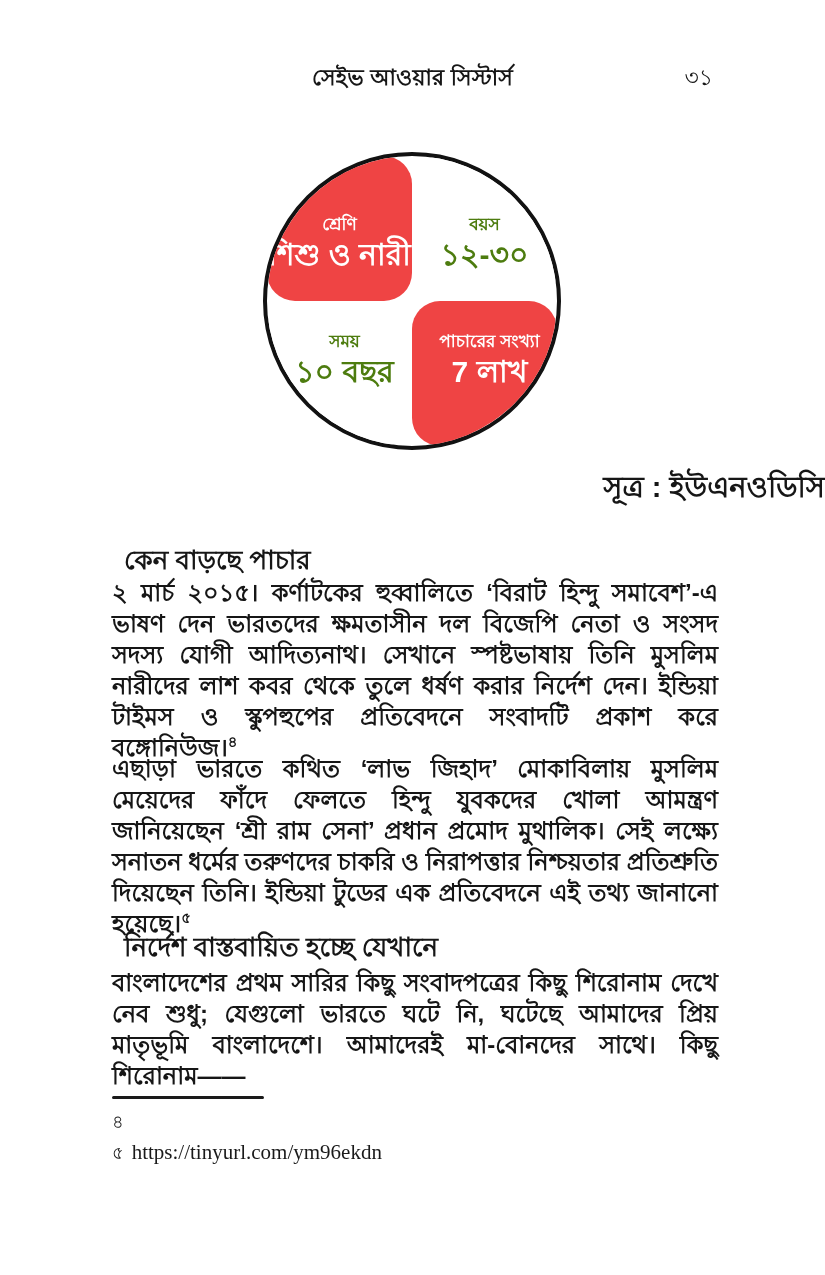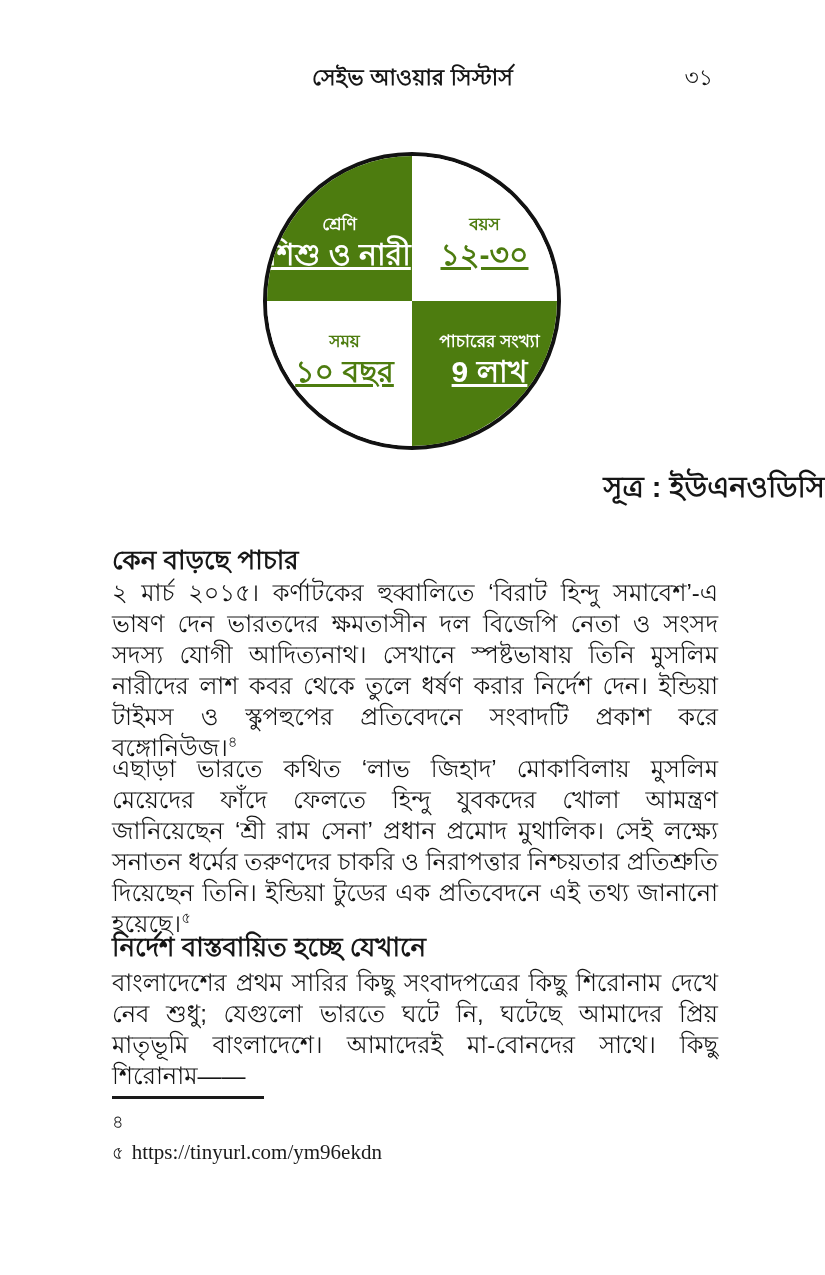--- a/index.html
+++ b/index.html
@@ -1,15 +1,15 @@
 <!DOCTYPE html>
 <html lang="bn"><head>
 <meta charset="utf-8">
 <style>
-  * { margin:0; padding:0; box-sizing:border-box; }
+  * { margin:0; padding:0; box-sizing:border-box;border-radius:28px; }
   html,body { background:#ffffff; }
   .page {
     position:relative;
     width:825px; height:1275px;
     margin:0 auto;
     background:#ffffff;
     color:#161616;
     font-family:"Liberation Sans","DejaVu Sans",sans-serif;
     overflow:hidden;
   }
@@ -37,41 +37,42 @@
     display:grid;
     grid-template-columns:1fr 1fr;
     grid-template-rows:1fr 1fr;
     background:#ffffff;
   }
   .quad {
     display:flex; flex-direction:column;
     align-items:center; justify-content:center;
     text-align:center; line-height:1.15;
   }
-  .quad.dark  { background:#4d7c0f; color:#ffffff; }
+  .quad.dark  { background:#ef4444; color:#ffffff; }
   .quad.light { background:#ffffff; color:#4d7c0f; }
   .quad.top    { padding-top:30px; }
   .quad.bottom { padding-bottom:26px; padding-left:10px; }
   .quad .q-label { font-size:17px; font-weight:600; margin-bottom:3px; }
-  .quad .q-value { font-size:30px; font-weight:800;text-decoration:underline; }
+  .quad .q-value { font-size:30px; font-weight:800; }
 
   .chart-source {
     position:absolute; top:464px; left:0; right:0;
     text-align:right;
     font-size:29px; font-weight:800;
   }
 
   
   .col { position:absolute; left:112px; width:606px; }
-  .sec-heading { font-size:26px; font-weight:700; }
+  .sec-heading { font-size:26px; font-weight:700;margin-left:12px; }
   .h1 { top:540px; }
   .h2 { top:927px; }
   .body-para {
     font-size:24px; line-height:31px;
     text-align:justify;
+    font-weight:bold;
   }
   .p1 { top:577px; }
   .p2 { top:753px; }
   .p3 { top:967px; }
   sup.fn-ref { font-size:15px; line-height:0; vertical-align:super; }
 
   
   .footnotes { position:absolute; left:112px; top:1096px; width:606px; }
   .fn-rule { width:152px; border-top:3px solid #1a1a1a; margin-bottom:8px; }
   .fn-item {
@@ -99,21 +100,21 @@
     <div class="quad light top">
       <div class="q-label">বয়স</div>
       <div class="q-value">১২-৩০</div>
     </div>
     <div class="quad light bottom">
       <div class="q-label">সময়</div>
       <div class="q-value">১০ বছর</div>
     </div>
     <div class="quad dark bottom">
       <div class="q-label">পাচারের সংখ্যা</div>
-      <div class="q-value">9 লাখ</div>
+      <div class="q-value">7 লাখ</div>
     </div>
   </div>
 
   <div class="chart-source">সূত্র : ইউএনওডিসি</div>
 
   <div class="col sec-heading h1">কেন বাড়ছে পাচার</div>
 
   <div class="col body-para p1"><span>২ মার্চ ২০১৫। কর্ণাটকের হুব্বালিতে ‘বিরাট হিন্দু সমাবেশ’-এ ভাষণ দেন ভারতদের ক্ষমতাসীন দল বিজেপি নেতা ও সংসদ সদস্য যোগী আদিত্যনাথ। সেখানে স্পষ্টভাষায় তিনি মুসলিম নারীদের লাশ কবর থেকে তুলে ধর্ষণ করার নির্দেশ দেন। ইন্ডিয়া টাইমস ও স্কুপহুপের প্রতিবেদনে সংবাদটি প্রকাশ করে বঙ্গোনিউজ।</span><sup class="fn-ref">৪</sup></div>
 
   <div class="col body-para p2"><span>এছাড়া ভারতে কথিত ‘লাভ জিহাদ’ মোকাবিলায় মুসলিম মেয়েদের ফাঁদে ফেলতে হিন্দু যুবকদের খোলা আমন্ত্রণ জানিয়েছেন ‘শ্রী রাম সেনা’ প্রধান প্রমোদ মুথালিক। সেই লক্ষ্যে সনাতন ধর্মের তরুণদের চাকরি ও নিরাপত্তার নিশ্চয়তার প্রতিশ্রুতি দিয়েছেন তিনি। ইন্ডিয়া টুডের এক প্রতিবেদনে এই তথ্য জানানো হয়েছে।</span><sup class="fn-ref">৫</sup></div>

